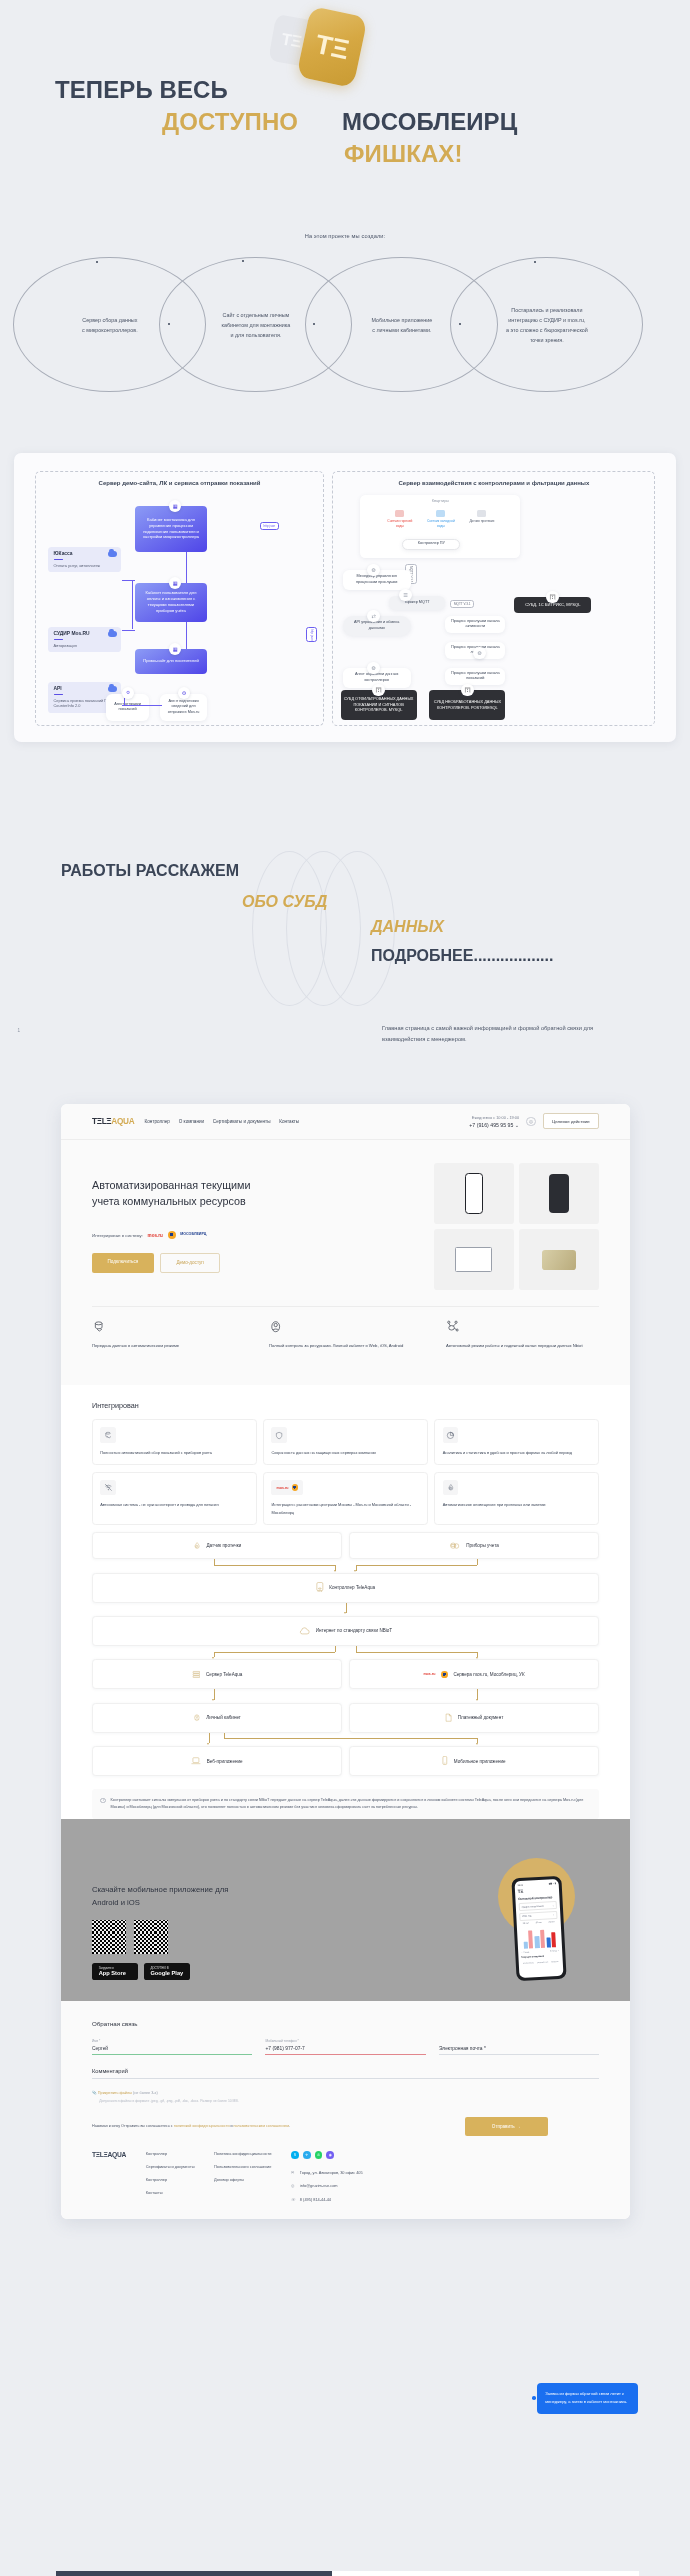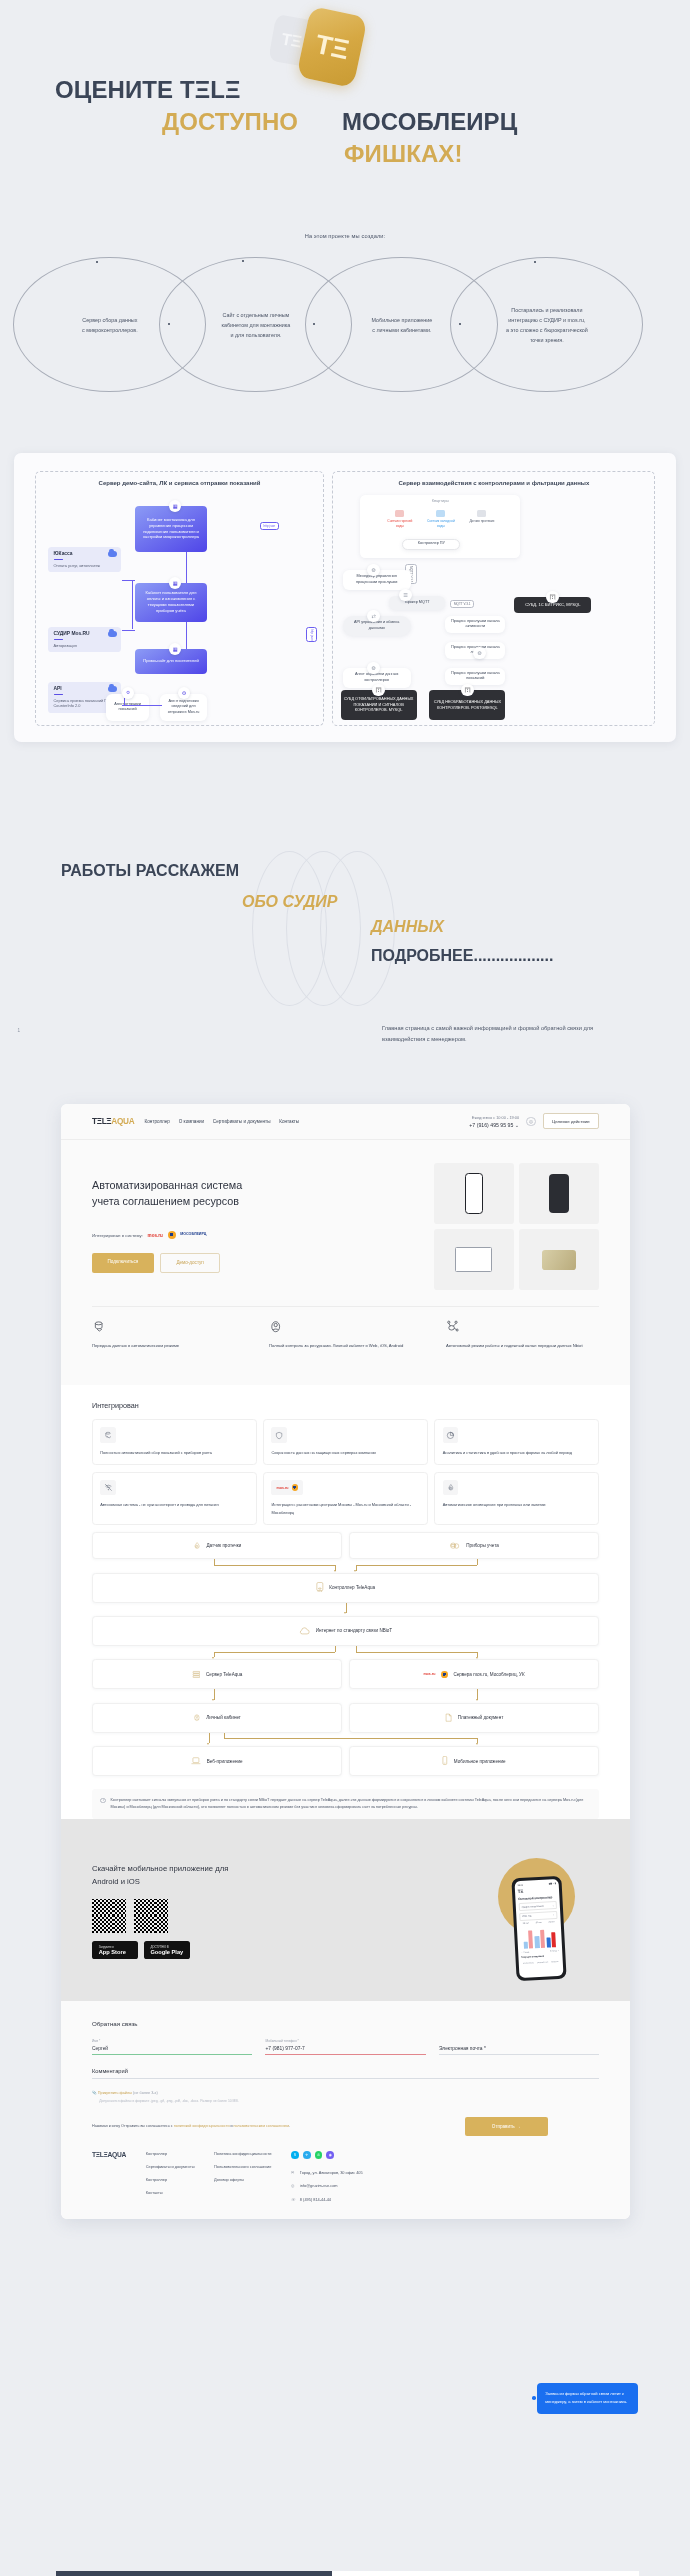--- a/index.html
+++ b/index.html
@@ -160,21 +160,21 @@
   .ar-h{position:absolute;height:0.5px;background:#c6a660}
   .ar-head{position:absolute;width:0;height:0;border-left:1.5px solid transparent;
     border-right:1.5px solid transparent;border-top:2.6px solid #c6a660}
 
   .note{margin:8.2px 31px 0;background:#fafafa;border-radius:3.1px;padding:7.2px 8.2px;
     display:flex;gap:4.6px;font-size:3.8px;line-height:2;color:#4b5466}
   .note .i{width:5.7px;height:5.7px;border:0.5px solid #b6bac4;border-radius:50%;
     flex:0 0 5.7px;display:flex;align-items:center;justify-content:center;
     font-size:3.6px;color:#8d94a2;margin-top:1px}
 
-  .dl{display:flex;align-items:center;padding:23px 31px 20.6px;background:#e5e5e5}
+  .dl{display:flex;align-items:flex-end;padding:23px 31px 20.6px;background:#a3a3a3}
   .dl-l{flex:1}
   .dl-h{font-size:7.7px;line-height:1.6;color:#2f3440;max-width:144px}
   .qrs{display:flex;gap:8.2px;margin-top:11.3px}
   .qr{width:34px;height:34px;background:
     repeating-linear-gradient(0deg,#111 0 2.1px,#fff 2.1px 4.1px),
     repeating-linear-gradient(90deg,#111 0 2.1px,#fff 2.1px 4.1px);
     background-blend-mode:difference}
   .stores{display:flex;gap:5.7px;margin-top:8.2px}
   .store{background:#111;border-radius:2.6px;color:#fff;padding:3.6px 6.7px;min-width:46px}
   .store .s1{font-size:2.8px;opacity:.85}
@@ -237,21 +237,21 @@
   .bs-white{position:absolute;left:332px;top:0;width:307px;height:218px;background:#fff;
     padding:14.4px 17.5px}
 </style>
 </head>
 <body>
 
 <div class="page">
 
   <div class="hero">
     <div class="hero-title">
-      <span class="hl-1">ОЦЕНИТЕ TΞLΞ</span>
+      <span class="hl-1">ТЕПЕРЬ ВЕСЬ</span>
       <span class="hl-2">ДОСТУПНО</span>
       <span class="hl-2b">МОСОБЛЕИРЦ</span>
       <span class="hl-3">ФИШКАХ!</span>
     </div>
     <div class="logo-badge logo-ghost">
       <span class="te-mark">TΞ</span>
     </div>
     <div class="logo-badge logo-gold">
       <span class="te-mark">TΞ</span>
     </div>
@@ -385,21 +385,21 @@
 
     <div class="dark-node" style="left:500px;top:144px;width:77px;height:15.5px;font-size:4.1px">СУБД, 1С БИТРИКС, MYSQL</div>
     <div class="badge-ic" style="left:532px;top:138px;color:#2f3035">🗄</div>
   </div>
 
   <div class="sec2">
     <div class="s2-ghost" style="left:252px;top:47px;width:75px;height:155px"></div>
     <div class="s2-ghost" style="left:286px;top:47px;width:75px;height:155px"></div>
     <div class="s2-ghost" style="left:320px;top:47px;width:75px;height:155px"></div>
     <span class="s2l s2-1">РАБОТЫ РАССКАЖЕМ</span>
-    <span class="s2l s2-2">ОБО СУДИР</span>
+    <span class="s2l s2-2">ОБО СУБД</span>
     <span class="s2l s2-3">ДАННЫХ</span>
     <span class="s2l s2-4">ПОДРОБНЕЕ..................</span>
   </div>
   <div class="s2-cap">Главная страница с самой важной информацией и формой обратной связи для взаимодействия с менеджером.</div>
   <div class="pagenum" style="left:17.5px;top:1028px">1</div>
 
   <div class="site">
 
     <div class="site-hero">
       <div class="topnav">
@@ -418,21 +418,21 @@
             <div class="hours">Ежедневно с 10:00 - 19:00</div>
             <div class="phone">+7 (916) 495 95 95  ⌄</div>
           </div>
           <div class="usr">◎</div>
           <div class="cta-btn">Целевое действие</div>
         </div>
       </div>
 
       <div class="hero-row">
         <div class="hero-left">
-          <div class="hero-h1">Автоматизированная система учета соглашением ресурсов</div>
+          <div class="hero-h1">Автоматизированная текущими учета коммунальных ресурсов</div>
           <div class="integr">
             <span>Интегрирован в систему:</span>
             <span class="mosru">mos.ru</span>
             <span class="sun"></span>
             <span class="moe">МОСОБЛЕИРЦ</span>
           </div>
           <div class="btn-row">
             <div class="btn-fill">Подключиться</div>
             <div class="btn-out">Демо-доступ</div>
           </div>

